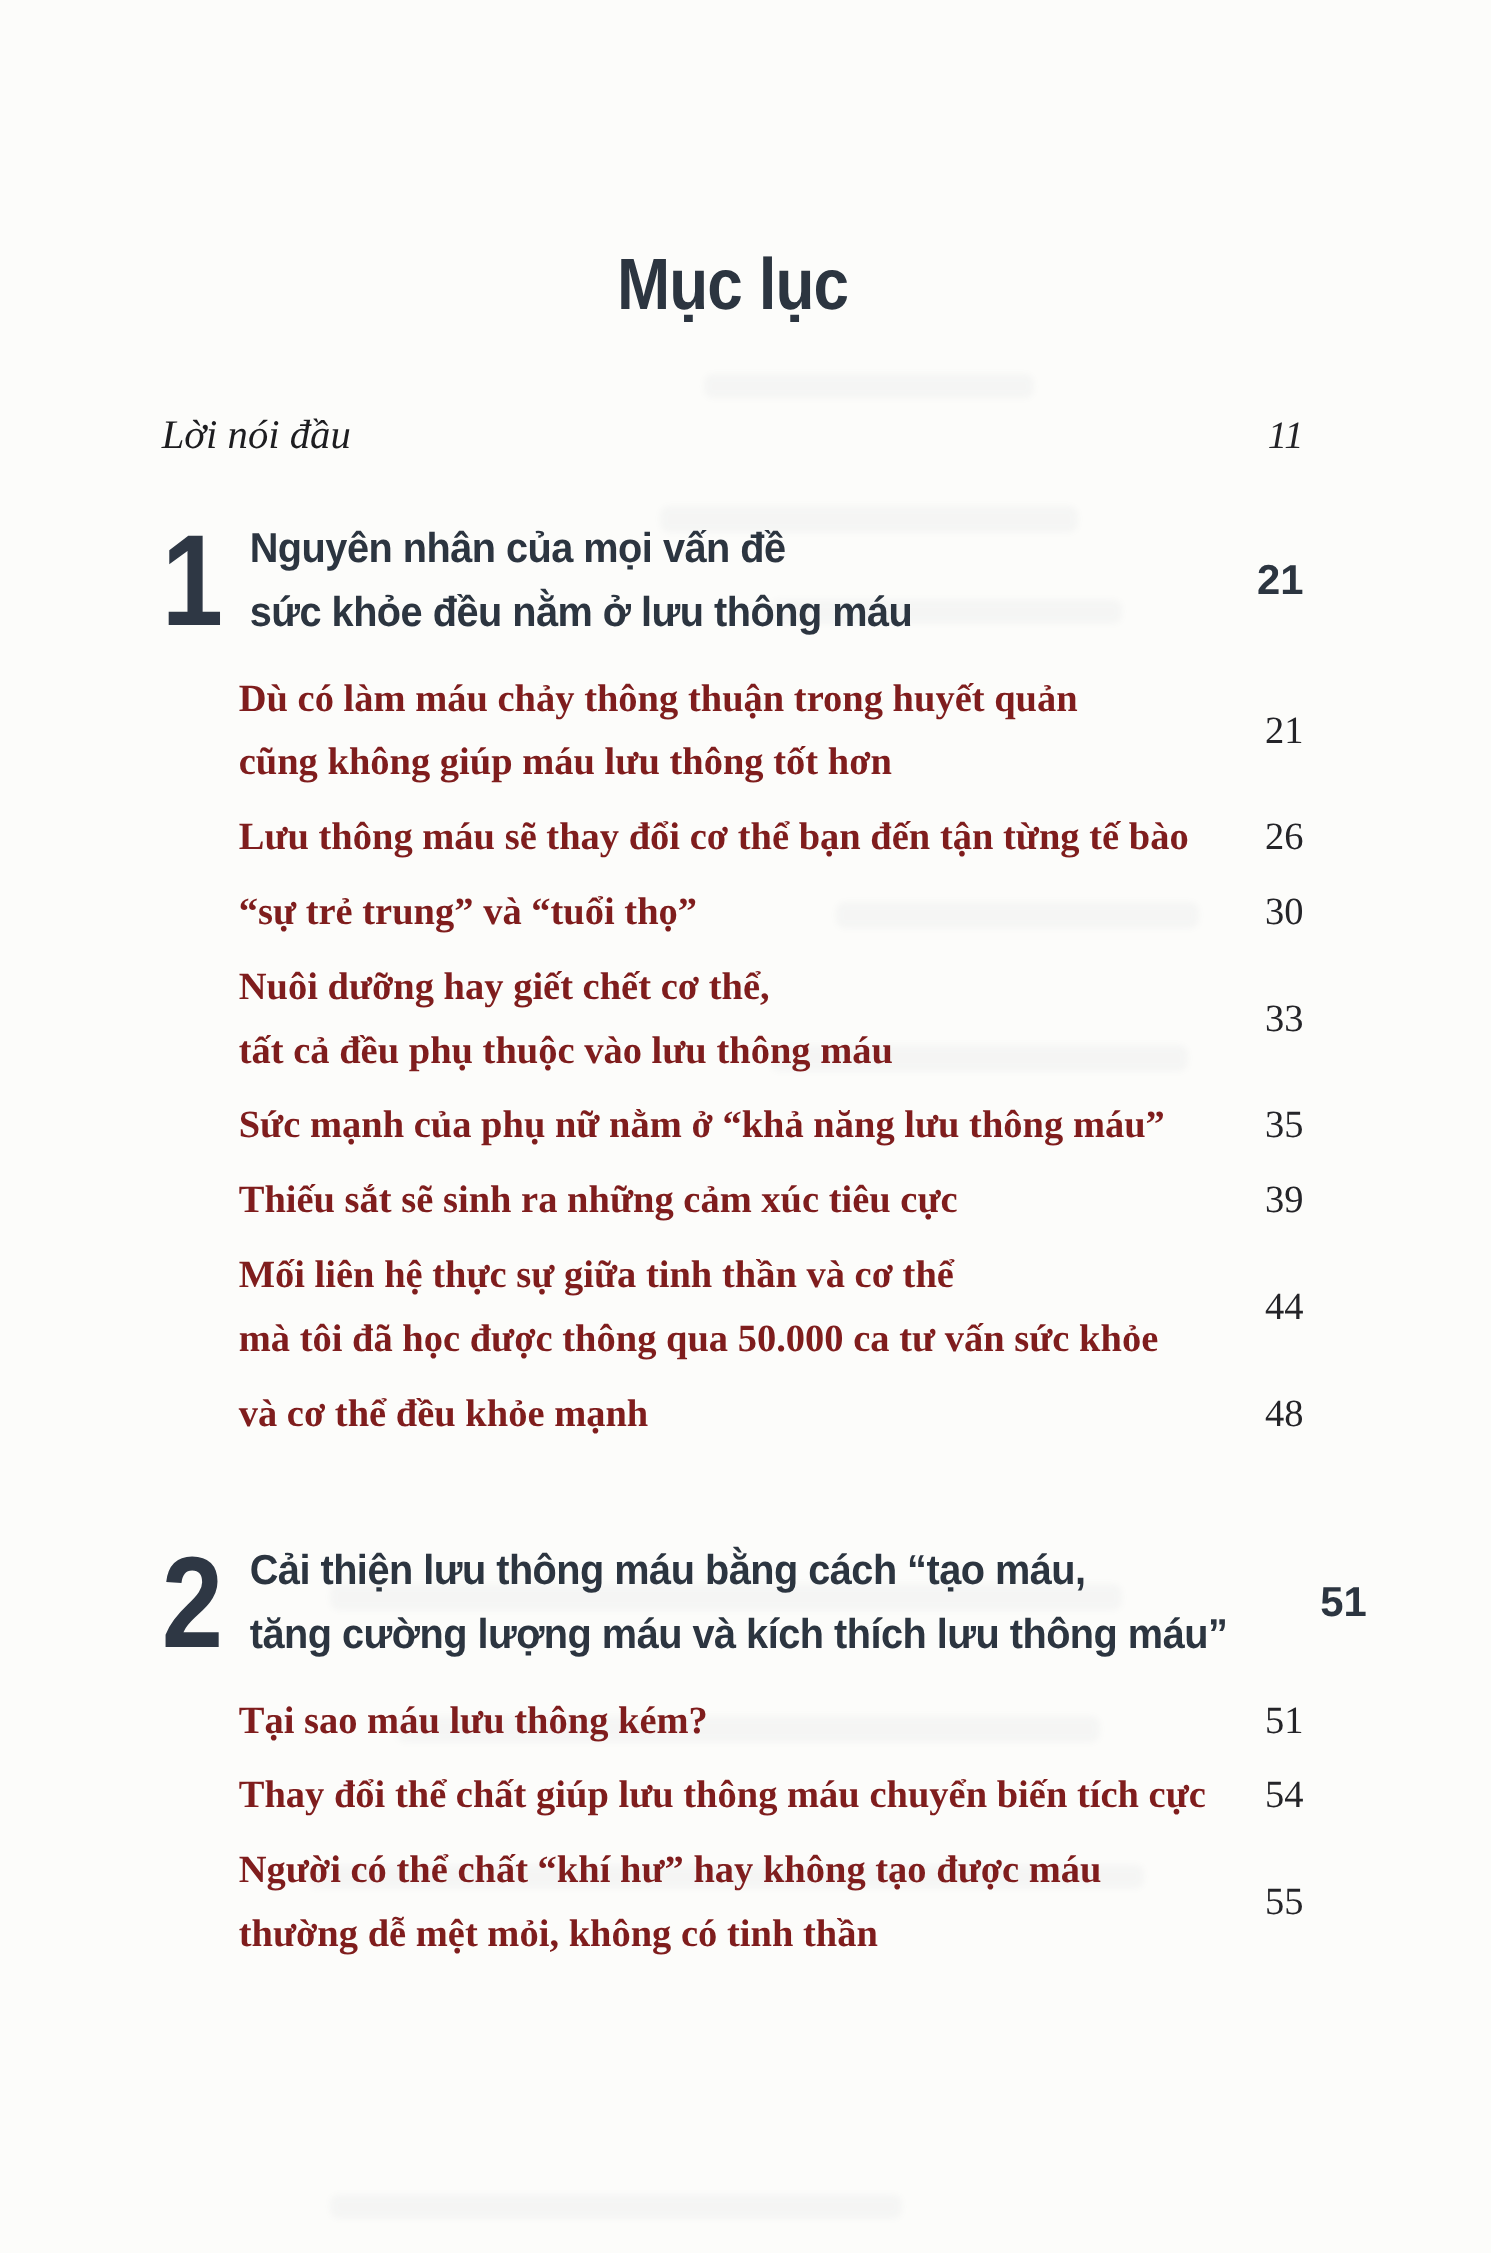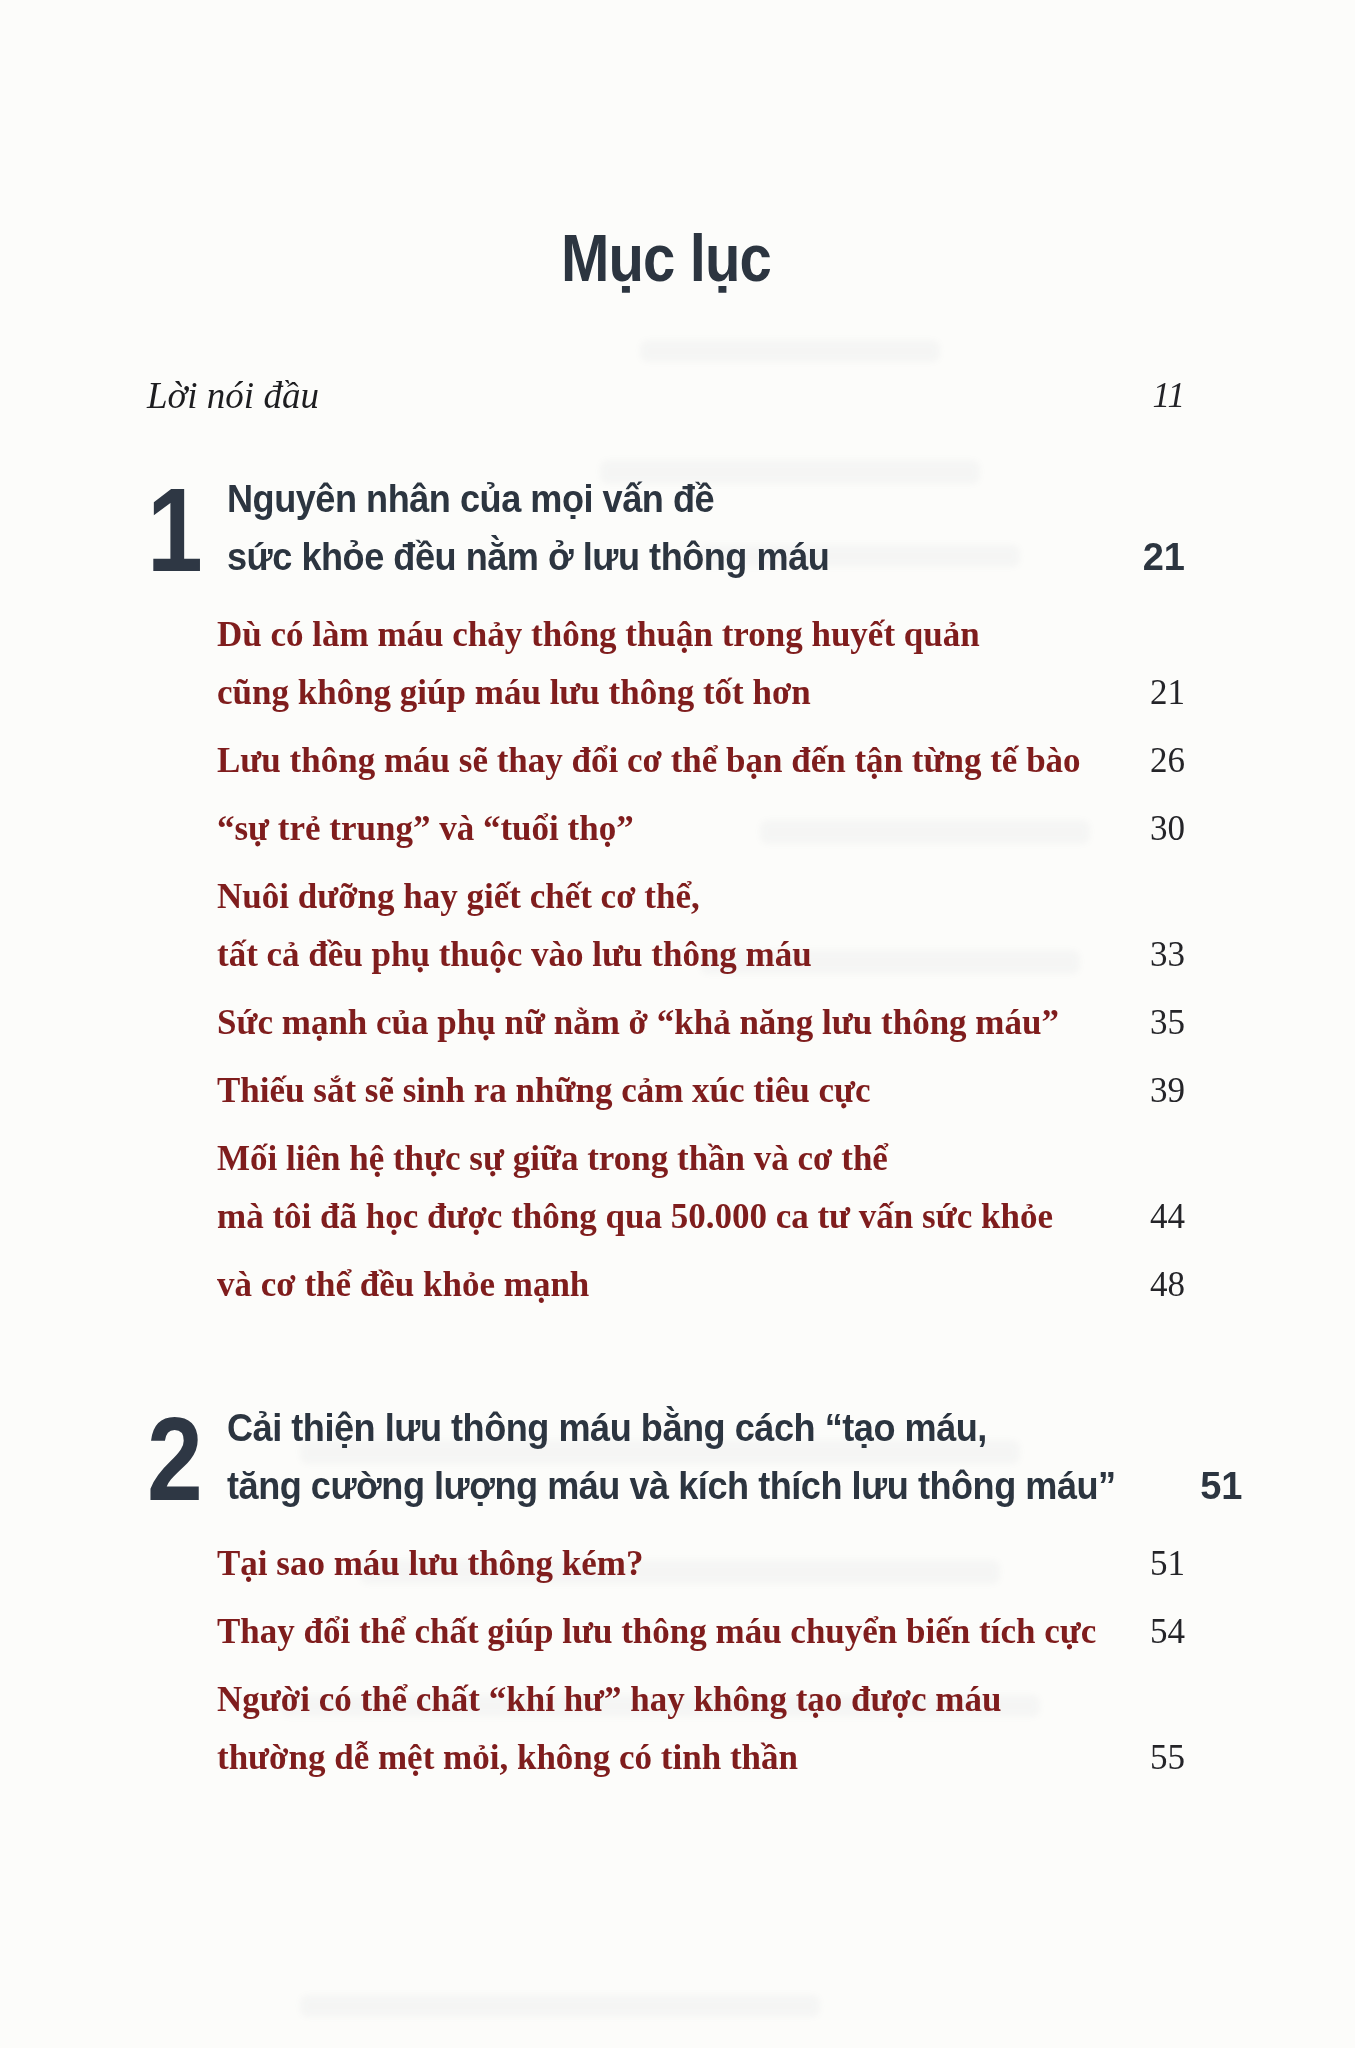--- a/index.html
+++ b/index.html
@@ -20,21 +20,21 @@
     position:absolute;background:#7d8694;opacity:.05;filter:blur(3px);
     border-radius:8px;pointer-events:none;
   }
   .toc-title{
     margin:0;text-align:center;
     font-family:"Liberation Sans","DejaVu Sans",sans-serif;
     font-weight:700;font-size:66px;line-height:72px;
     color:#2c3540;letter-spacing:-1px;
     transform:scaleX(.88);transform-origin:center;
   }
-  .row{display:flex;align-items:flex-end;}
+  .row{display:flex;align-items:center;}
   .pagenum{
     min-width:80px;text-align:right;flex:none;
     font-size:35px;line-height:58px;color:#242428;
   }
   .preface-row{margin-top:80px;}
   .preface-label{
     flex:1;font-style:italic;font-size:37px;line-height:44px;color:#1d1d20;
   }
   .preface-row .pagenum{font-style:italic;line-height:44px;}
   .sections{margin:0;}
@@ -135,21 +135,21 @@
 
   <div class="row entry">
     <div class="lines">
           <div class="line">Thiếu sắt sẽ sinh ra những cảm xúc tiêu cực</div>
         </div>
     <div class="pagenum">39</div>
   </div>
 
   <div class="row entry">
     <div class="lines">
-          <div class="line">Mối liên hệ thực sự giữa trong thần và cơ thể</div>
+          <div class="line">Mối liên hệ thực sự giữa tinh thần và cơ thể</div>
           <div class="line">mà tôi đã học được thông qua 50.000 ca tư vấn sức khỏe</div>
         </div>
     <div class="pagenum">44</div>
   </div>
 
   <div class="row entry">
     <div class="lines">
           <div class="line">và cơ thể đều khỏe mạnh</div>
         </div>
     <div class="pagenum">48</div>

